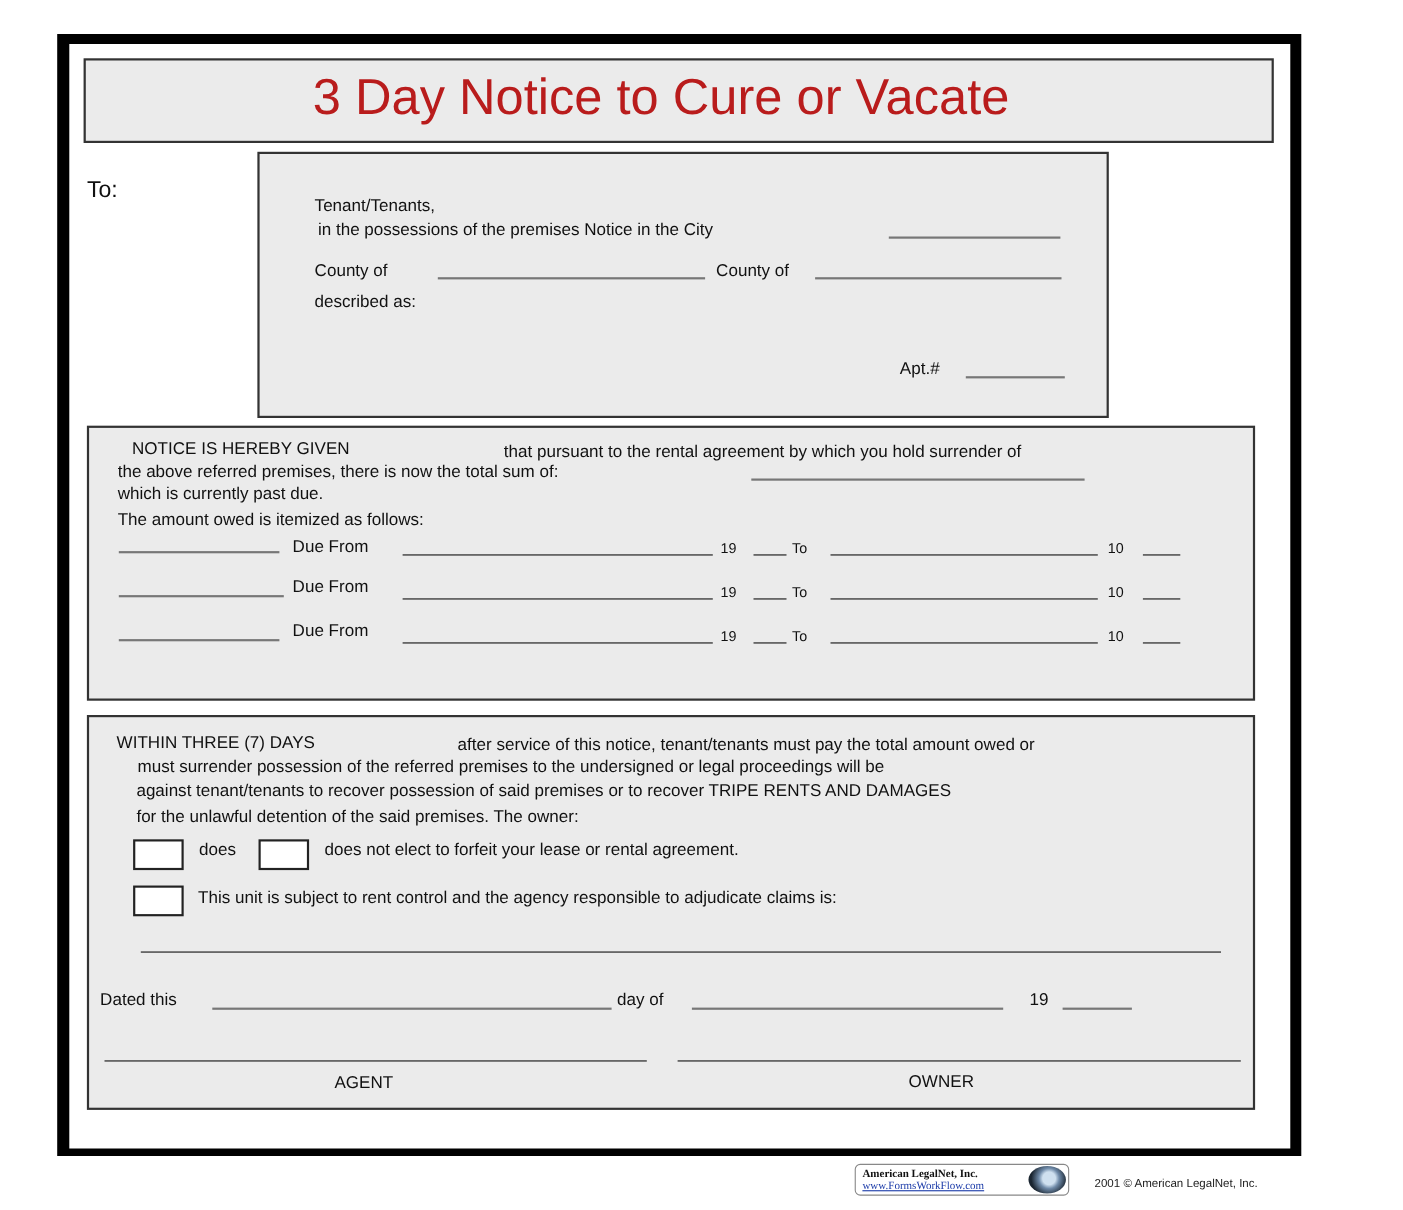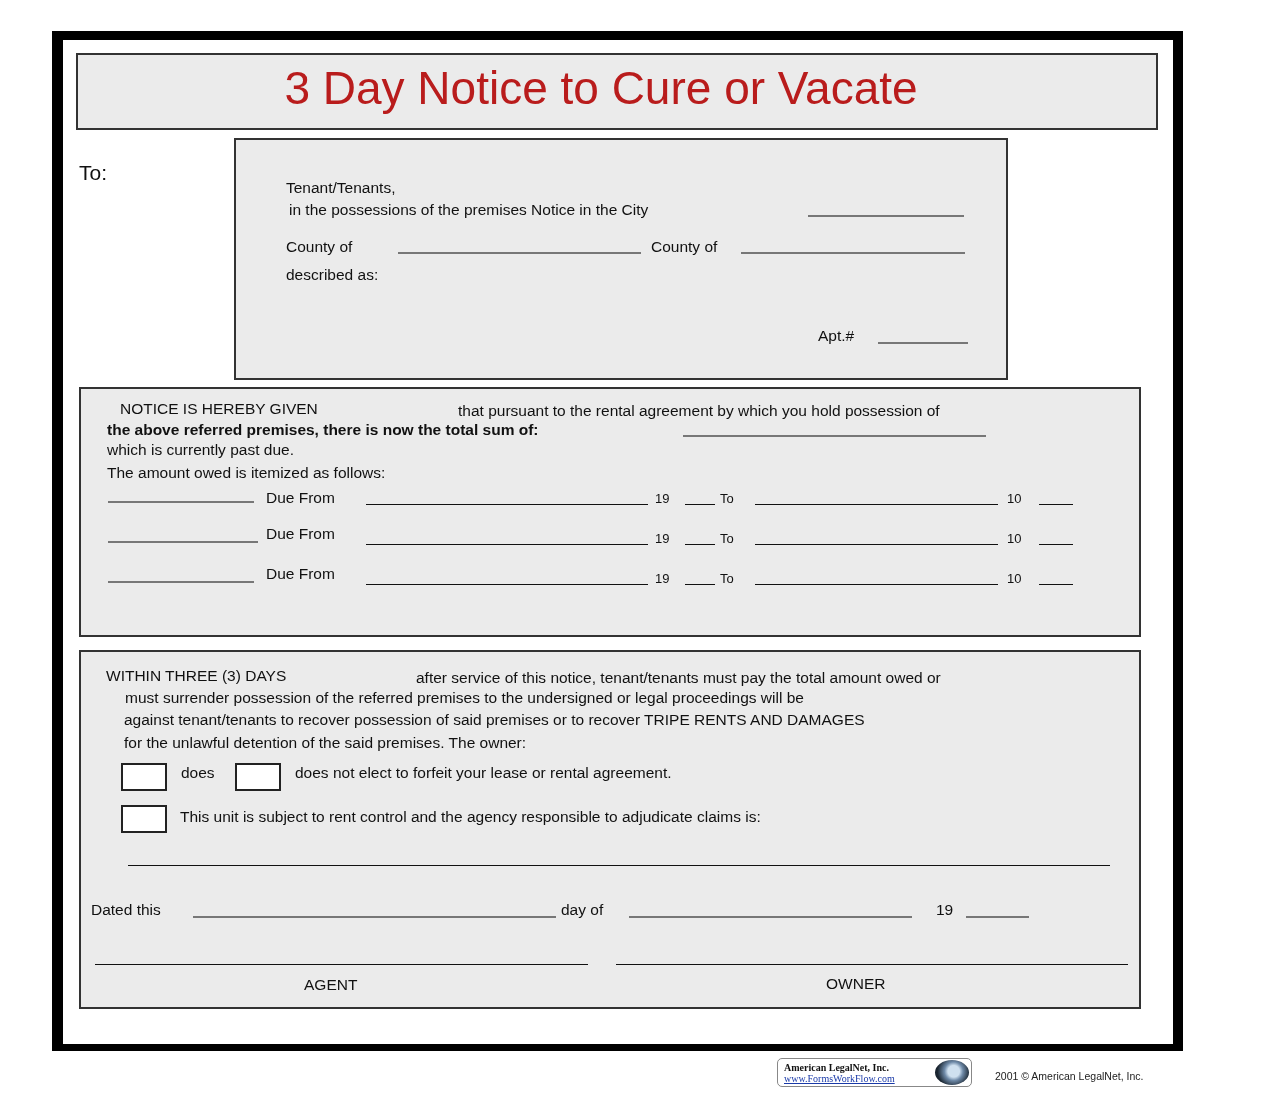--- a/index.html
+++ b/index.html
@@ -57,22 +57,22 @@
 <div class="abs t" style="left:286px;top:238px;">County of</div>
 <div class="abs gline" style="left:398px;top:252px;width:243px;"></div>
 <div class="abs t" style="left:651px;top:238px;">County of</div>
 <div class="abs gline" style="left:741px;top:252px;width:224px;"></div>
 <div class="abs t" style="left:286px;top:266px;">described as:</div>
 <div class="abs t" style="left:818px;top:327px;">Apt.#</div>
 <div class="abs gline" style="left:878px;top:342px;width:90px;"></div>
 
 <div class="abs box notice-box"></div>
 <div class="abs t" style="left:120px;top:400px;">NOTICE IS HEREBY GIVEN</div>
-<div class="abs t" style="left:458px;top:402px;">that pursuant to the rental agreement by which you hold possession of</div>
-<div class="abs t" style="left:107px;top:421px;font-weight:bold;">the above referred premises, there is now the total sum of:</div>
+<div class="abs t" style="left:458px;top:402px;">that pursuant to the rental agreement by which you hold surrender of</div>
+<div class="abs t" style="left:107px;top:421px;">the above referred premises, there is now the total sum of:</div>
 <div class="abs gline" style="left:683px;top:435px;width:303px;"></div>
 <div class="abs t" style="left:107px;top:441px;">which is currently past due.</div>
 <div class="abs t" style="left:107px;top:464px;">The amount owed is itemized as follows:</div>
 
 <div>
   <div class="abs gline" style="left:108px;top:501px;width:146px;"></div>
   <div class="abs t" style="left:266px;top:489px;">Due From</div>
   <div class="abs line" style="left:366px;top:504px;width:282px;"></div>
   <div class="abs ts" style="left:655px;top:491px;">19</div>
   <div class="abs line" style="left:685px;top:504px;width:30px;"></div>
@@ -98,21 +98,21 @@
   <div class="abs line" style="left:366px;top:584px;width:282px;"></div>
   <div class="abs ts" style="left:655px;top:571px;">19</div>
   <div class="abs line" style="left:685px;top:584px;width:30px;"></div>
   <div class="abs ts" style="left:720px;top:571px;">To</div>
   <div class="abs line" style="left:755px;top:584px;width:243px;"></div>
   <div class="abs ts" style="left:1007px;top:571px;">10</div>
   <div class="abs line" style="left:1039px;top:584px;width:34px;"></div>
 </div>
 
 <div class="abs box within-box"></div>
-<div class="abs t" style="left:106px;top:667px;">WITHIN THREE (3) DAYS</div>
+<div class="abs t" style="left:106px;top:667px;">WITHIN THREE (7) DAYS</div>
 <div class="abs t" style="left:416px;top:669px;">after service of this notice, tenant/tenants must pay the total amount owed or</div>
 <div class="abs t" style="left:125px;top:689px;">must surrender possession of the referred premises to the undersigned or legal proceedings will be</div>
 <div class="abs t" style="left:124px;top:711px;">against tenant/tenants to recover possession of said premises or to recover TRIPE RENTS AND DAMAGES</div>
 <div class="abs t" style="left:124px;top:734px;">for the unlawful detention of the said premises. The owner:</div>
 
 <div class="abs cb" style="left:121px;top:763px;"></div>
 <div class="abs t" style="left:181px;top:764px;">does</div>
 <div class="abs cb" style="left:235px;top:763px;"></div>
 <div class="abs t" style="left:295px;top:764px;">does not elect to forfeit your lease or rental agreement.</div>
 

